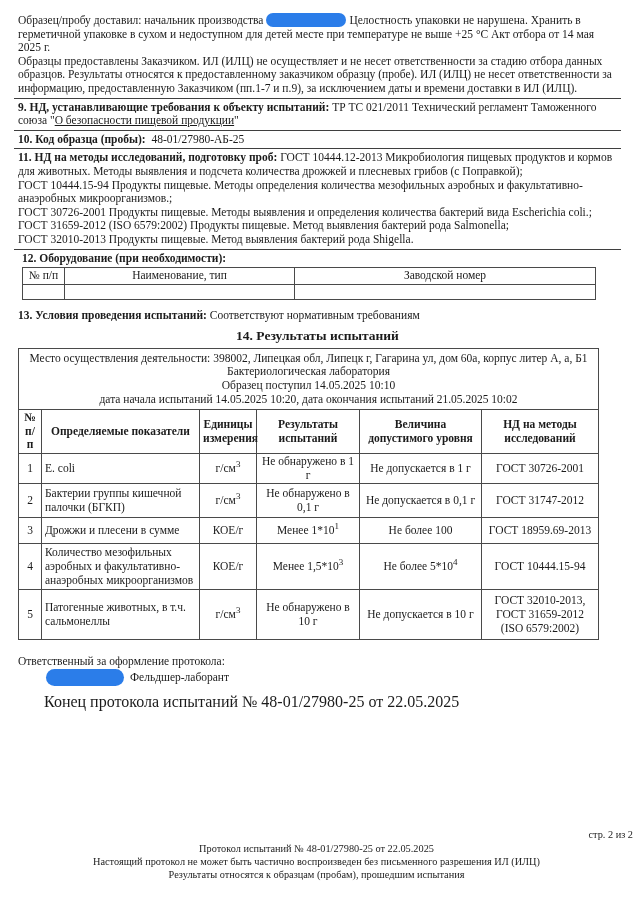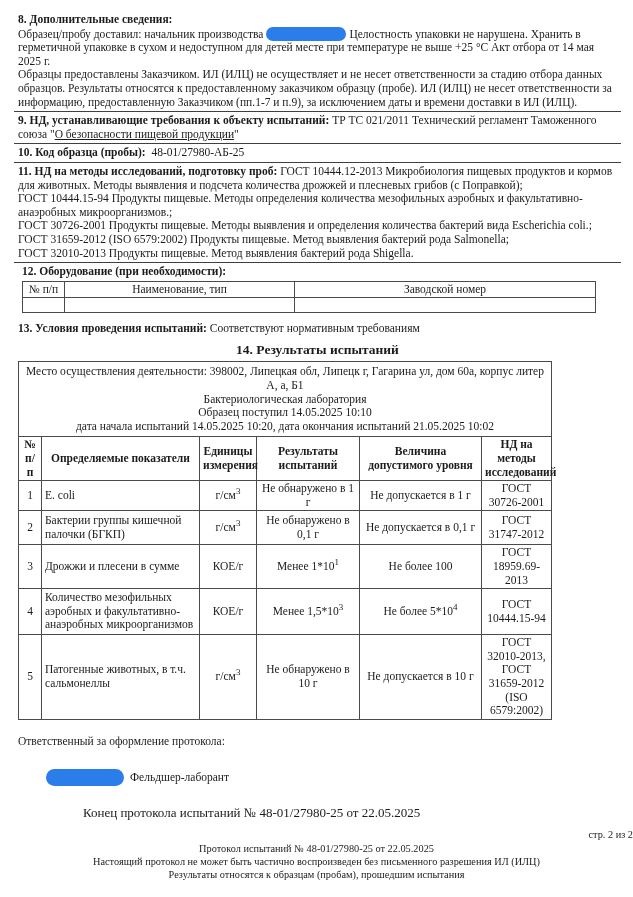--- a/index.html
+++ b/index.html
@@ -16,42 +16,41 @@
     display:inline-block;width:80px;height:14px;border-radius:9px;
     background:#2b7de9;vertical-align:-3px;margin:0 3px;
   }
   .sig-redact{width:78px;height:17px;border-radius:9px;vertical-align:-5px;margin:0 6px 0 0;}
   p{margin:0;}
   .s{margin:0;}
   table{border-collapse:collapse;}
   .eqt{width:574px;margin:2px 0 0 4px;table-layout:fixed;}
   .eqt td{border:1px solid #4a4a4a;text-align:center;padding:1px 2px;vertical-align:middle;}
   .eqt .empty td{height:12px;}
-  .rt{width:534px;table-layout:fixed;margin-top:2px;}
+  .rt{width:581px;table-layout:fixed;margin-top:2px;}
   .rt td,.rt th{border:1px solid #4a4a4a;padding:1px 3px;text-align:center;vertical-align:middle;font-weight:normal;}
   .rt th{font-weight:bold;}
   .rt .ind{text-align:left;}
   .rt .info{border:1px solid #4a4a4a;text-align:center;padding:3px 4px;}
   sup{font-size:9px;line-height:0;}
   .t14{font-size:13.5px;font-weight:bold;text-align:center;margin:7px 0 5px 0;}
   .sig{margin-top:15px;}
-  .sigline{margin-top:21px;padding-left:28px;}
-  .endline{width:78%;text-align:center;margin-top:20px;font-size:13px;}
+  .sigline{margin-top:0;padding-left:28px;}
+  .endline{width:78%;text-align:center;margin-top:9px;font-size:16px;}
   .footer{position:absolute;left:0;right:0;bottom:16px;font-size:10.3px;line-height:13px;color:#222;}
   .pageno{text-align:right;margin-bottom:1px;}
   .fline{text-align:center;}
   .u{text-decoration:underline;}
 </style>
 </head>
 <body>
 
 <div class="page">
 
   <div>
-    <p class="s"><span class="b">8. Дополнительные сведения:</span></p>
     <p class="s"><span>Образец/пробу доставил: начальник производства</span><span class="redact"></span><span>Целостность упаковки не нарушена. Хранить в герметичной упаковке в сухом и недоступном для детей месте при температуре не выше +25 °С  Акт отбора от 14 мая 2025 г.</span></p>
     <p class="s">Образцы предоставлены Заказчиком. ИЛ (ИЛЦ) не осуществляет и не несет ответственности за стадию отбора данных образцов. Результаты относятся к предоставленному заказчиком образцу (пробе). ИЛ (ИЛЦ) не несет ответственности за информацию, предоставленную Заказчиком (пп.1-7 и п.9), за исключением даты и времени доставки в ИЛ (ИЛЦ).</p>
   </div>
 
   <hr class="rule">
 
   <p class="s">
     <span class="b">9. НД, устанавливающие требования к объекту испытаний:</span>
     <span>ТР ТС 021/2011 Технический регламент Таможенного союза "</span><span class="u">О безопасности пищевой продукции</span><span>"</span>
   </p>

